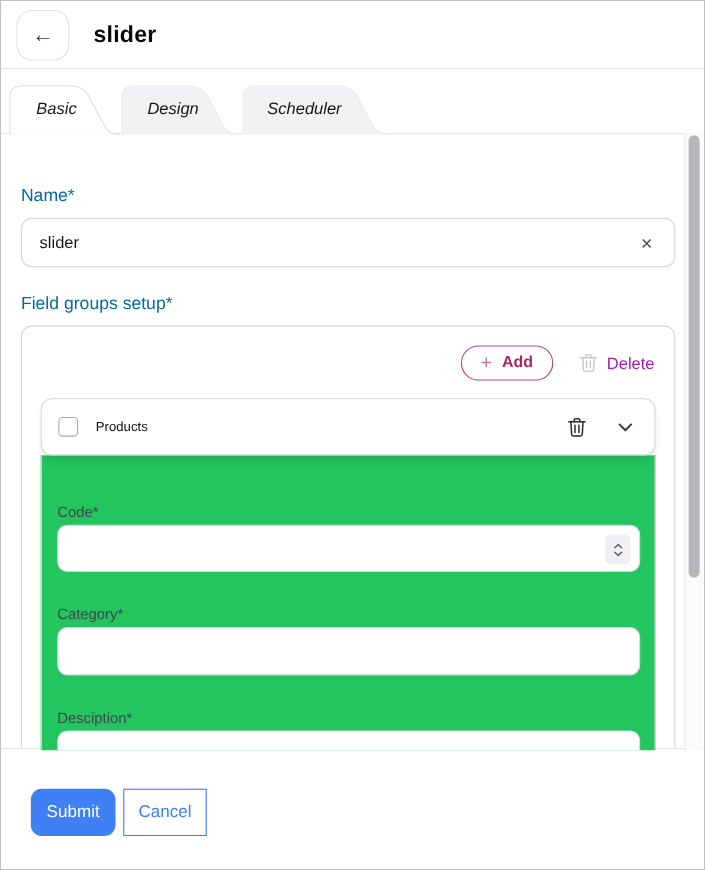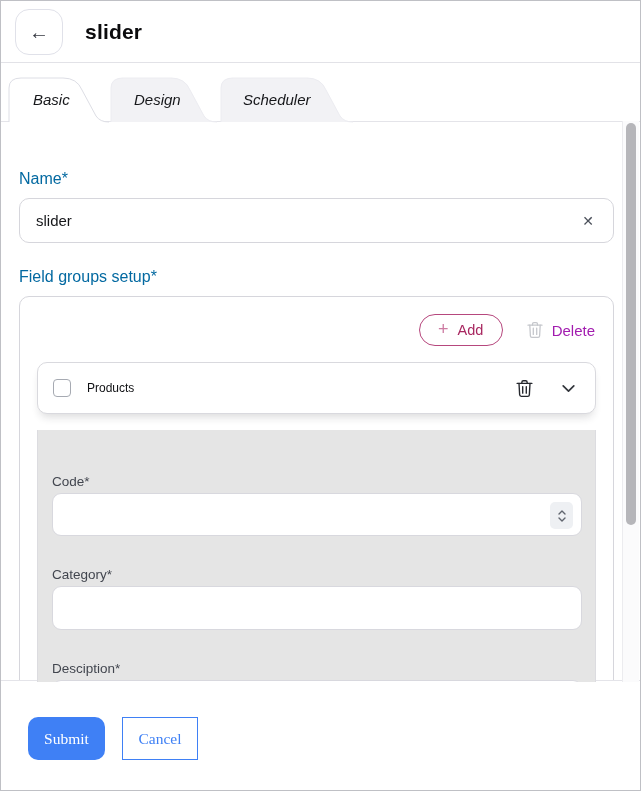--- a/index.html
+++ b/index.html
@@ -68,21 +68,21 @@
   .groups-toolbar {
     display: flex; justify-content: flex-end; align-items: center;
     padding: 17px 18px 0 18px; gap: 24px;
   }
   .add-btn {
     display: flex; align-items: center; justify-content: center; gap: 9px;
     width: 84px; height: 32px; border: 1.5px solid #b6477d; border-radius: 16px;
     background: #fff; cursor: pointer;
   }
   .add-plus { font-size: 18px; font-weight: 400; color: #cd7ba2; line-height: 1; margin-top: -2px; }
-  .add-text { font-size: 14.5px; font-weight: 400; color: #a82760; }
+  .add-text { font-size: 14.5px; font-weight: 700; color: #a82760; }
   .delete-btn {
     display: flex; align-items: center; gap: 9px; background: transparent; border: none; cursor: pointer;
   }
   .delete-btn .trash-light { color: #c5c7cc; width: 16px; height: 18px; }
   .delete-text { font-size: 15px; color: #a21caf; }
   
   .group-panel { margin: 16px 17px 0 17px; position: relative; }
   .group-header {
     position: relative; z-index: 2; height: 52px; background: #fff;
     border: 1px solid #d9d9de; border-radius: 10px;
@@ -91,23 +91,23 @@
   }
   .checkbox {
     width: 18px; height: 18px; border: 1.5px solid #a6aab2; border-radius: 4px;
     background: #fff; cursor: pointer; flex: 0 0 auto;
   }
   .group-title { margin-left: 16px; font-size: 12px; color: #101114; flex: 1 1 auto; }
   .icon-btn { background: transparent; border: none; cursor: pointer; display: flex; align-items: center; justify-content: center; }
   .group-trash { color: #26282e; width: 17px; height: 19px; margin-right: 27px; }
   .group-chevron { color: #33363c; width: 17px; height: 17px; }
   .group-body {
-    position: relative; z-index: 1; margin-top: 16px;
+    position: relative; z-index: 1; margin-top: 0;
     border-left: 1px solid #dcdce0; border-right: 1px solid #dcdce0;
-    background: #e5e5e5; padding: 44px 14px 0 14px; height: 300px;
+    background: #22c55e; padding: 44px 14px 0 14px; height: 300px;
   }
   .sub-label { font-size: 13.5px; color: #42464f; margin-bottom: 4px; }
   .sub-input {
     position: relative; width: 530px; height: 43px;
     border: 1px solid #d8d8de; border-radius: 9px; background: #fff;
     display: flex; align-items: center; padding: 0 36px 0 14px; font-size: 15px; color:#16171a;
   }
   .sub-input.tall { height: 44px; }
   .spinner {
     position: absolute; right: 8px; top: 8px; width: 23px; height: 27px;
@@ -121,21 +121,21 @@
     background: #fbfbfc; border-left: 1px solid #ececef; z-index: 5;
   }
   .scrollbar-thumb {
     position: absolute; left: 3px; top: 2px; width: 10px; height: 402px;
     background: #b6b6ba; border-radius: 6px; cursor: grab;
   }
   
   .footer {
     position: absolute; left: 0; right: 0; bottom: 0; height: 110px;
     border-top: 1px solid #e4e4e9; background: #fff;
-    display: flex; align-items: flex-start; padding: 36px 0 0 27px; gap: 17px; font-family: Liberation Serif, serif;
+    display: flex; align-items: flex-start; padding: 36px 0 0 27px; gap: 7px;
   }
   .submit-btn {
     width: 77px; height: 43px; border: none; border-radius: 10px;
     background: #3f80f5; color: #fff; font-size: 15.5px; font-weight: 500;
     font-family: inherit; cursor: pointer;
   }
   .cancel-btn {
     width: 76px; height: 43px; border: 1px solid #3f80f5; border-radius: 0;
     background: #fff; color: #3f80f5; font-size: 15.5px; font-weight: 500;
     font-family: inherit; cursor: pointer;

